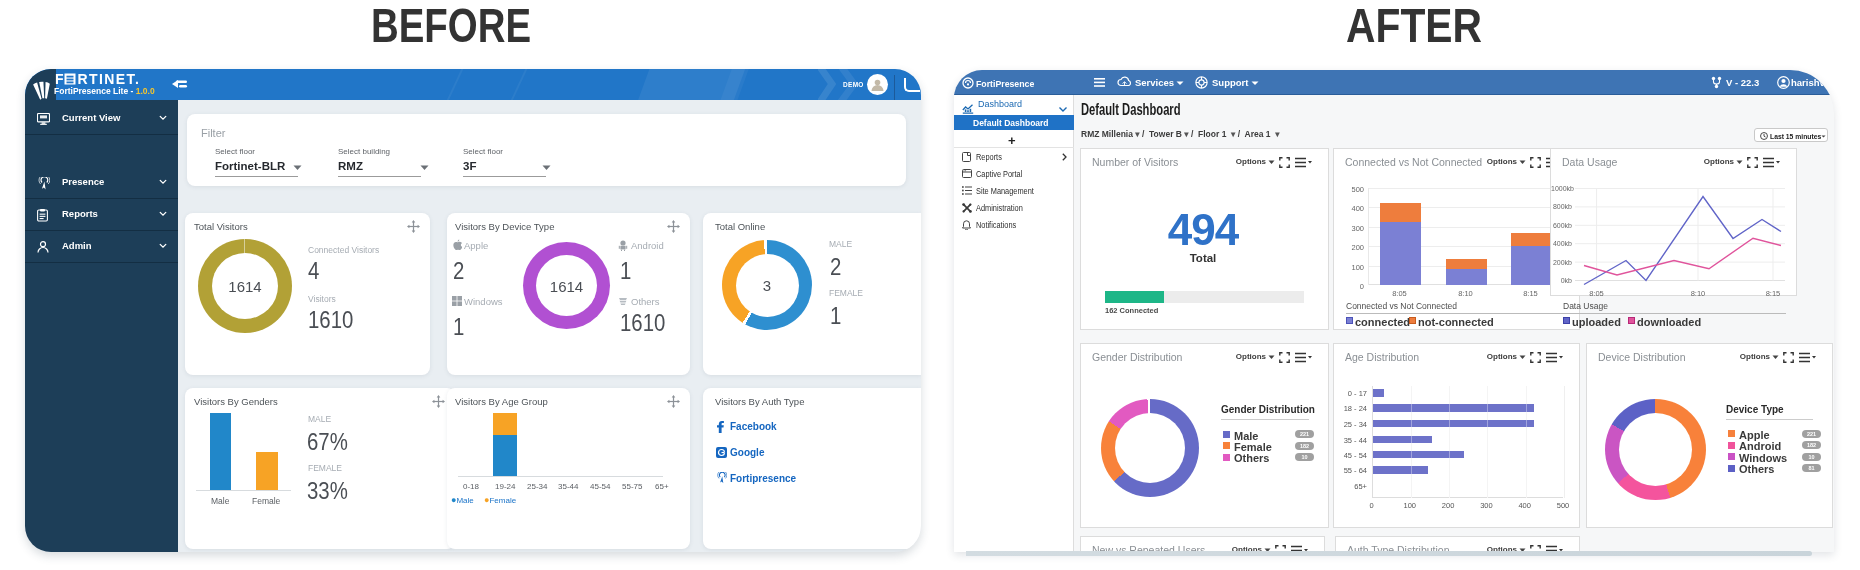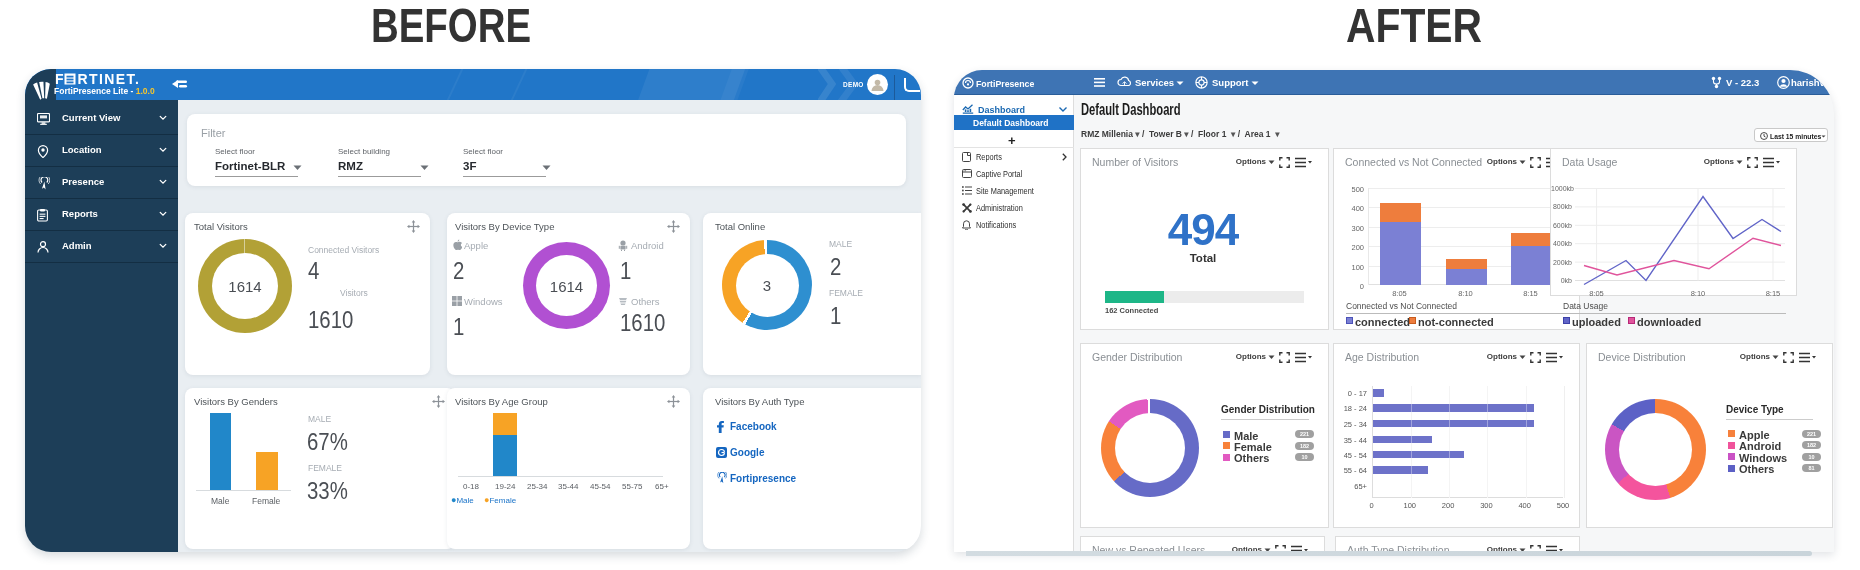--- a/index.html
+++ b/index.html
@@ -87,30 +87,20 @@
           <rect x="0.5" y="0.5" width="12" height="8.4" rx="1" fill="none" stroke="#fff" stroke-width="1.1"></rect>
           <rect x="3" y="2.4" width="7" height="3" fill="#fff" opacity="0.9"></rect>
           <rect x="4.6" y="9.4" width="3.8" height="1.4" fill="#fff"></rect>
           <rect x="3.2" y="10.8" width="6.6" height="1.1" fill="#fff"></rect>
         </svg>
       <div class="txt">Current View</div>
       <svg class="chev" viewBox="0 0 10 10">
           <path d="M1.5 3 L5 6.5 L8.5 3" stroke="#fff" stroke-width="1.6" fill="none" stroke-linecap="round"></path>
         </svg>
     </div>
-    <div class="b-mi" style="top:35px;">
-      <svg class="ic" width="12" height="13" viewBox="0 0 12 13">
-          <path d="M6 0.6 a4.6 4.6 0 0 1 4.6 4.6 c0 3.2-4.6 7.4-4.6 7.4 s-4.6-4.2-4.6-7.4 A4.6 4.6 0 0 1 6 0.6 Z" fill="none" stroke="#fff" stroke-width="1.2"></path>
-          <circle cx="6" cy="5" r="1.7" fill="#fff"></circle>
-        </svg>
-      <div class="txt">Location</div>
-      <svg class="chev" viewBox="0 0 10 10">
-          <path d="M1.5 3 L5 6.5 L8.5 3" stroke="#fff" stroke-width="1.6" fill="none" stroke-linecap="round"></path>
-        </svg>
-    </div>
     <div class="b-mi" style="top:67px;">
       <svg class="ic" width="13" height="13" viewBox="0 0 13 13">
           <path d="M5 5.5 a3.4 3.4 0 1 1 4.8 0" fill="none" stroke="#fff" stroke-width="1.2"></path>
           <path d="M3.6 7 a5.4 5.4 0 1 1 7.6 0" fill="none" stroke="#fff" stroke-width="0.9" opacity="0.8"></path>
           <path d="M7.4 4.4 L8.6 12.6 L6.9 10.6 L4.9 11.8 Z" fill="#fff"></path>
         </svg>
       <div class="txt">Presence</div>
       <svg class="chev" viewBox="0 0 10 10">
           <path d="M1.5 3 L5 6.5 L8.5 3" stroke="#fff" stroke-width="1.6" fill="none" stroke-linecap="round"></path>
         </svg>
@@ -168,21 +158,21 @@
         <path d="M6.5 0 L8.3 2.4 H4.7 Z M6.5 13 L4.7 10.6 H8.3 Z M0 6.5 L2.4 4.7 V8.3 Z M13 6.5 L10.6 8.3 V4.7 Z" fill="#8d9298"></path>
         <rect x="1.4" y="5.9" width="10.2" height="1.2" fill="#8d9298"></rect>
         <rect x="5.9" y="1.4" width="1.2" height="10.2" fill="#8d9298"></rect>
       </svg>
     <div class="donut" style="left:13px; top:26px; width:94px; height:94px; background:conic-gradient(#b2a136 0deg 359deg, #d6cf9a 359deg 360deg);">
       <div class="hole" style="left:14px; top:14px; width:66px; height:66px;"></div>
       <div class="cv" style="top:39px;">1614</div>
     </div>
     <div class="glbl" style="left:123px; top:32px;">Connected Visitors</div>
     <div class="gnum" style="left:123px; top:44px;">4</div>
-    <div class="glbl" style="left:123px; top:75px;margin-left:32px;">Visitors</div>
+    <div class="glbl" style="left:123px; top:81px;">Visitors</div>
     <div class="gnum" style="left:123px; top:93px;">1610</div>
   </div>
 
   <div class="bcard" style="left:422px; top:144px; width:243px; height:162px;">
     <div class="bc-title" style="left:8px;">Visitors By Device Type</div>
     <svg class="moveic" viewBox="0 0 13 13">
         <path d="M6.5 0 L8.3 2.4 H4.7 Z M6.5 13 L4.7 10.6 H8.3 Z M0 6.5 L2.4 4.7 V8.3 Z M13 6.5 L10.6 8.3 V4.7 Z" fill="#8d9298"></path>
         <rect x="1.4" y="5.9" width="10.2" height="1.2" fill="#8d9298"></rect>
         <rect x="5.9" y="1.4" width="1.2" height="10.2" fill="#8d9298"></rect>
       </svg>
@@ -340,21 +330,21 @@
     <div class="abs" style="left:837px; top:7px; font-size:9.5px; font-weight:700;">harishv</div>
   </div>
   <div id="a-sidebar">
     <svg class="abs" style="left:8px; top:9px;" width="12" height="10" viewBox="0 0 12 10">
         <path d="M0.8 6 L3.6 3 L6 5 L10.5 0.8" stroke="#1b69b2" stroke-width="1.3" fill="none"></path>
         <path d="M0.8 9.2 H11.2" stroke="#1b69b2" stroke-width="1.3"></path>
         <rect x="2.8" y="5.4" width="1.6" height="2.6" fill="#1b69b2"></rect>
         <rect x="5.2" y="6.2" width="1.6" height="1.8" fill="#1b69b2"></rect>
         <rect x="7.6" y="4.8" width="1.6" height="3.2" fill="#1b69b2"></rect>
       </svg>
-    <div class="abs" style="left:24px; top:10px; font-size:9px; font-weight:700; color:#1b69b2;">Dashboard</div>
+    <div class="abs" style="left:24px; top:4px; font-size:9px; font-weight:400; color:#1b69b2;">Dashboard</div>
     <svg class="abs" style="left:105px; top:12px;" width="8" height="5" viewBox="0 0 8 5">
         <path d="M0.5 0.5 L4 4 L7.5 0.5" stroke="#1b69b2" stroke-width="1.4" fill="none"></path>
       </svg>
     <div class="abs" style="left:0px; top:20px; width:120px; height:15px; background:#1f72c6;"></div>
     <div class="abs" style="left:19px; top:23px; font-size:8.5px; font-weight:700; color:#fff;">Default Dashboard</div>
     <div class="abs" style="left:54px; top:38px; font-size:13px; font-weight:700; color:#222;">+</div>
     <div class="abs" style="left:0px; top:52px; width:120px; height:1px; background:#e3e3e3;"></div>
     <div class="a-mi" style="top:53px;">
       <svg class="abs" style="left:8px; top:4px;" width="9" height="10" viewBox="0 0 9 10">
           <rect x="0.5" y="0.5" width="8" height="9" rx="1" fill="none" stroke="#444" stroke-width="1"></rect>

